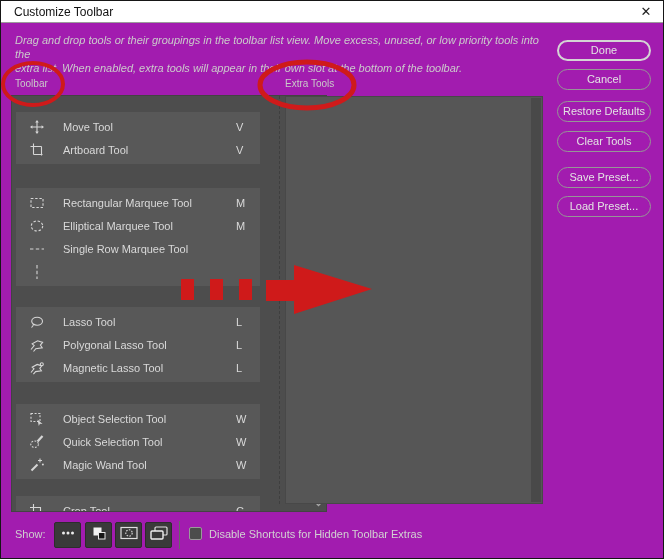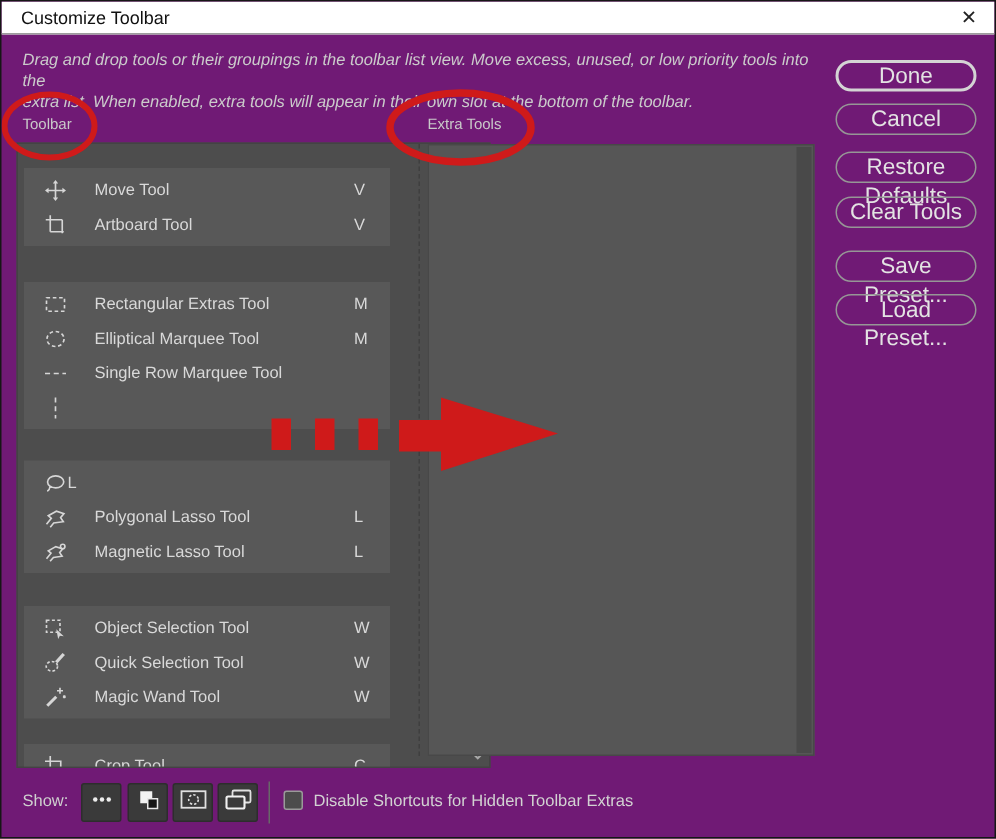--- a/index.html
+++ b/index.html
@@ -1,19 +1,19 @@
 <!DOCTYPE html>
 <html><head>
 <meta charset="utf-8">
 <style>
   * { margin:0; padding:0; box-sizing:border-box; }
   html,body { background:#7a7a7a; }
   body { font-family:"Liberation Sans", sans-serif; }
   #window {
-    position:relative; width:664px; height:559px; background:#701a75;
+    position:relative; width:664px; height:559px; background:#a21caf;
     border:1px solid #161616; overflow:hidden;
   }
   
   #titlebar { position:absolute; left:0; top:0; width:100%; height:22px;
     background:#ffffff; border-bottom:1px solid #9c9c9c; }
   #title { position:absolute; left:13px; top:4px; font-size:12px; color:#111; }
   #close-btn { position:absolute; right:6px; top:1px; width:22px; height:19px;
     text-align:center; font-size:13px; color:#222; line-height:19px; cursor:default; }
   
   #desc { position:absolute; left:14px; top:32px; width:534px; font-size:11px;
@@ -44,21 +44,21 @@
   
   #extra-panel { position:absolute; left:284px; top:95px; width:258px; height:408px;
     background:#565656; border:1px solid #484848; }
   #extra-scroll-track { position:absolute; right:1px; top:1px; width:10px; height:404px;
     background:#494949; }
   #panel-divider { position:absolute; left:278px; top:95px; width:0; height:408px;
     border-left:1px dashed #3f3f3f; }
   
   .side-btn { position:absolute; left:556px; width:94px; height:21px;
     background:transparent; border:1px solid #969696; border-radius:10.5px;
-    color:#e3e3e3; font-size:15px; font-family:"Liberation Sans", sans-serif;
+    color:#e3e3e3; font-size:11px; font-family:"Liberation Sans", sans-serif;
     text-align:center; line-height:19px; cursor:default; }
   .side-btn.primary { border:2px solid #d4d4d4; line-height:17px; }
   
   #footer { position:absolute; left:0; top:514px; width:664px; height:45px;text-decoration:underline; }
   #show-label { position:absolute; left:14px; top:13px; font-size:11px; color:#cfcfcf; }
   .show-btn { position:absolute; top:7px; width:27px; height:26px; background:#3a3a3a;
     border:1px solid #2d2d2d; border-radius:2px; display:flex; align-items:center;
     justify-content:center; }
   #footer-divider { position:absolute; left:178px; top:6px; width:1px; height:28px;
     background:#686868; }
@@ -111,21 +111,21 @@
             <span class="tool-shortcut">V</span>
           </div>
         </div>
         <div class="tool-group" style="top: 92px; padding-top: 3px; padding-bottom: 3px;">
           <div class="tool-row">
             <span class="tool-icon">
               <svg width="16" height="16" viewBox="0 0 16 16">
                 <rect x="2" y="3.5" width="12" height="9" fill="none" stroke="#d6d6d6" stroke-width="1.1" stroke-dasharray="2.4 1.8"></rect>
               </svg>
             </span>
-            <span class="tool-name">Rectangular Extras Tool</span>
+            <span class="tool-name">Rectangular Marquee Tool</span>
             <span class="tool-shortcut">M</span>
           </div>
           <div class="tool-row">
             <span class="tool-icon">
               <svg width="16" height="16" viewBox="0 0 16 16">
                 <ellipse cx="8" cy="8" rx="5.7" ry="5" fill="none" stroke="#d6d6d6" stroke-width="1.1" stroke-dasharray="2.4 1.8"></ellipse>
               </svg>
             </span>
             <span class="tool-name">Elliptical Marquee Tool</span>
             <span class="tool-shortcut">M</span>
@@ -148,20 +148,21 @@
             <span class="tool-shortcut"></span>
           </div>
         </div>
         <div class="tool-group" style="top: 211px; padding-top: 3px; padding-bottom: 3px;">
           <div class="tool-row">
             <span class="tool-icon">
               <svg width="16" height="16" viewBox="0 0 16 16">
                 <path d="M2.5 13.5c1.2-.7 1.8-2.2 1.9-3.3C3.3 9.4 2.7 8.4 2.7 7.3 2.7 5 5.1 3.2 8.1 3.2s5.4 1.8 5.4 4-2.4 4-5.4 4c-1.5 0-2.9-.5-3.7-1.2" fill="none" stroke="#d6d6d6" stroke-width="1.1"></path>
               </svg>
             </span>
+            <span class="tool-name">Lasso Tool</span>
             <span class="tool-shortcut">L</span>
           </div>
           <div class="tool-row">
             <span class="tool-icon">
               <svg width="16" height="16" viewBox="0 0 16 16">
                 <path d="M2 12.5l3.2-4-2-1.7 5.4-3 5 1.6-2.2 2.7 1.8 2.7-6.4.9-2.3 2.8" fill="none" stroke="#d6d6d6" stroke-width="1.1"></path>
               </svg>
             </span>
             <span class="tool-name">Polygonal Lasso Tool</span>
             <span class="tool-shortcut">L</span>

